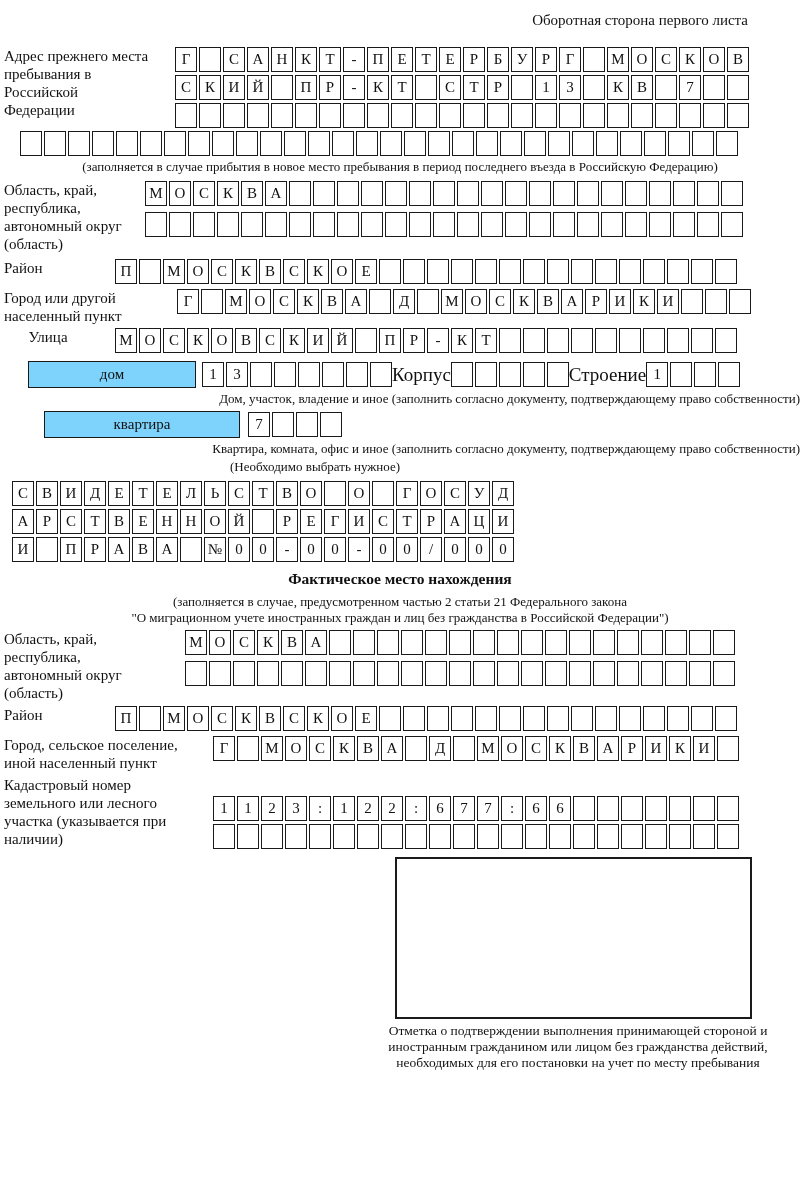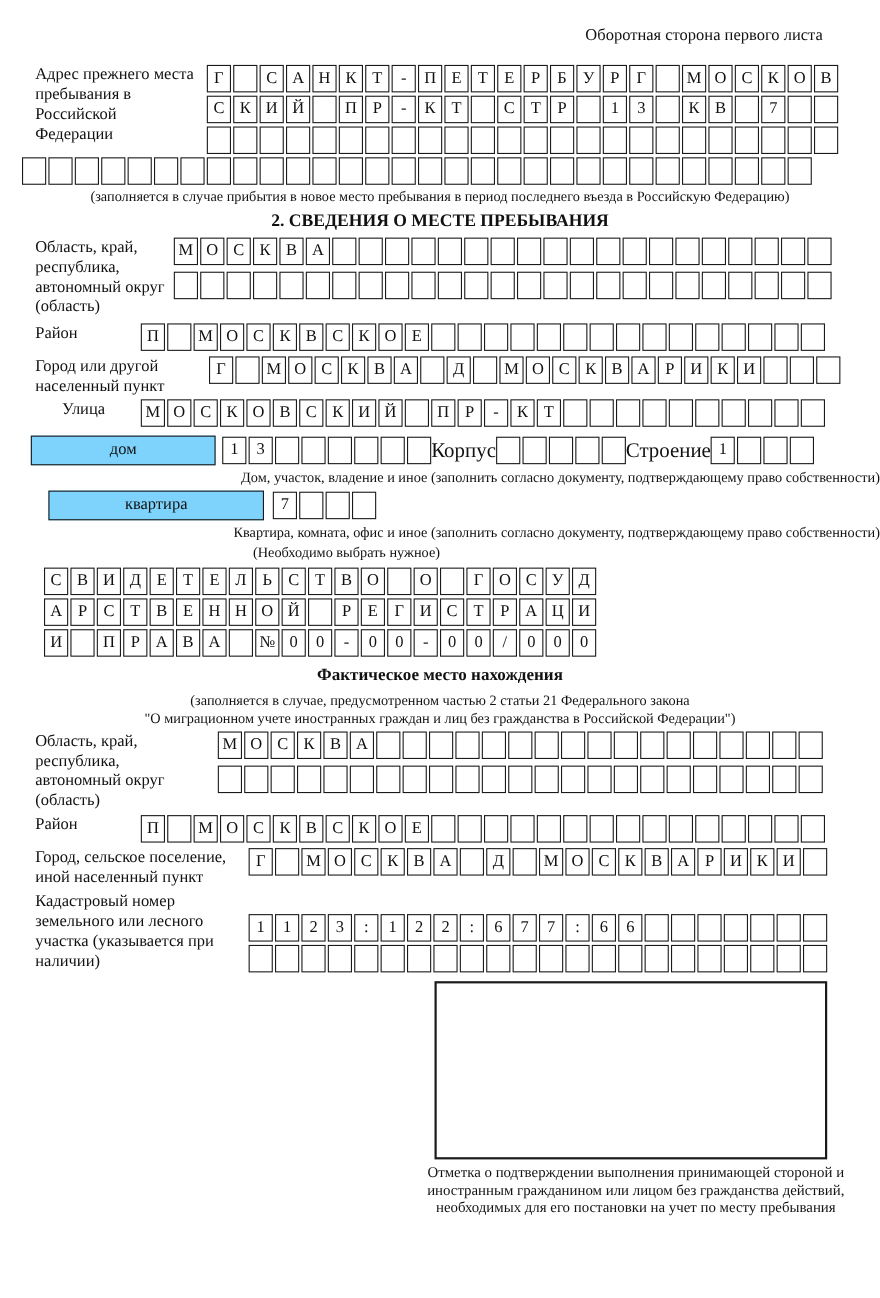--- a/index.html
+++ b/index.html
@@ -2,22 +2,22 @@
 <html><head>
 <meta charset="utf-8">
 <style>
   html,body{margin:0;padding:0;background:#fff;}
   body{
     width:800px;height:1180px;overflow:hidden;
     font-family:"Liberation Serif","DejaVu Serif",serif;
     color:#111;
   }
   .page{position:relative;width:800px;height:1180px;}
-  .header-note{padding-top:24px;padding-right:52px;text-align:right;font-size:15px;}
-  .field{display:flex;align-items:flex-start;padding-left:32px;}
+  .header-note{padding-top:12px;padding-right:52px;text-align:right;font-size:15px;}
+  .field{display:flex;align-items:flex-start;padding-left:4px;gap:15px;}
   .label{font-size:15px;line-height:18px;flex:none;}
   .lw148{width:148px;} .lw118{width:118px;} .lw88{width:88px;}
   .lw150{width:150px;} .lw210{width:210px;} .lw158{width:158px;} .lw186{width:186px;}
   .rows{display:flex;flex-direction:column;gap:6px;margin-left:8px;}
   .rows.tight{gap:3px;}
   .cellrow{display:flex;gap:2px;}
   .cell{
     width:22px;height:25px;flex:none;box-sizing:border-box;
     border:1.6px solid #1a1a1a;background:#fff;
     display:flex;align-items:center;justify-content:center;
@@ -172,21 +172,20 @@
         <div class="cell"></div>
         <div class="cell"></div>
         <div class="cell"></div>
         <div class="cell"></div>
         <div class="cell"></div>
         <div class="cell"></div>
       </div>
   </div>
   <div class="caption">(заполняется в случае прибытия в новое место пребывания в период последнего въезда в Российскую Федерацию)</div>
 
-  <div class="section-title">2. СВЕДЕНИЯ О МЕСТЕ ПРЕБЫВАНИЯ</div>
 
   <div class="field mt6">
     <div class="label lw118">Область, край, республика, автономный округ (область)</div>
     <div class="rows">
       <div class="cellrow">
           <div class="cell">М</div>
           <div class="cell">О</div>
           <div class="cell">С</div>
           <div class="cell">К</div>
           <div class="cell">В</div>

